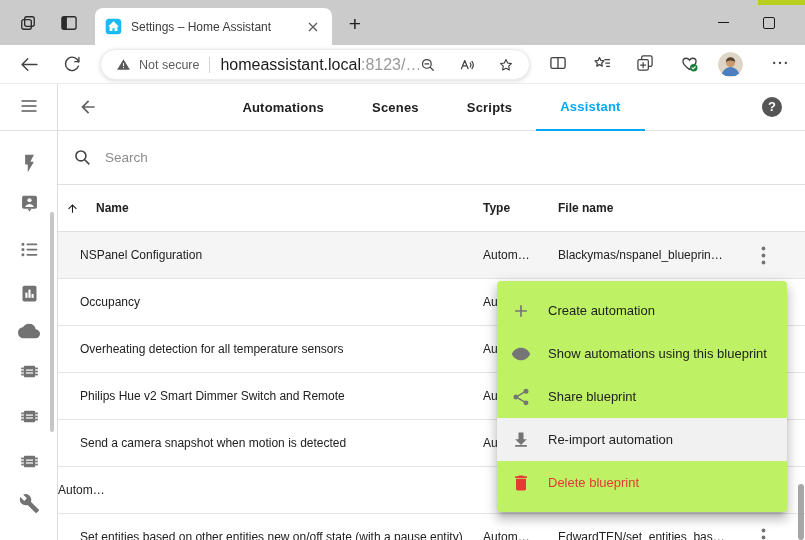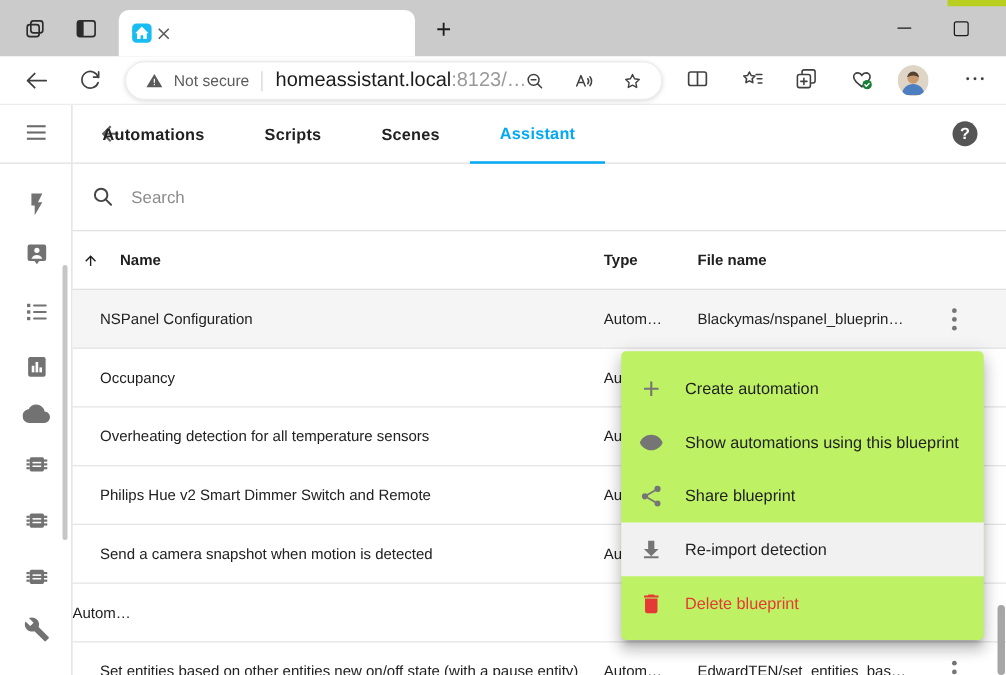--- a/index.html
+++ b/index.html
@@ -47,21 +47,21 @@
 
   .sidebar{position:absolute;left:0;top:0;bottom:0;width:57px;border-right:1px solid #dedede;box-sizing:content-box;background:#fff;}
   .sb-btn{position:absolute;left:17px;width:24px;height:24px;display:flex;align-items:center;justify-content:center;}
   .sb-div{position:absolute;left:0;right:0;top:46px;height:1px;background:#e0e0e0;}
   .sb-thumb{position:absolute;left:50px;top:128px;width:4px;height:220px;background:#c6c6c6;border-radius:2px;}
 
   .main{position:absolute;left:58px;top:0;right:0;bottom:0;}
 
   .ha-header{position:relative;height:47px;border-bottom:1px solid #e0e0e0;box-sizing:border-box;}
   .ha-back{position:absolute;left:20px;top:13px;}
-  .ha-tabs{position:absolute;left:0;right:0;top:0;height:47px;display:flex;justify-content:flex-start;}
+  .ha-tabs{position:absolute;left:0;right:0;top:0;height:47px;display:flex;justify-content:center;}
   .ha-tab{height:47px;display:flex;align-items:center;padding:0 24px;font-size:13px;font-weight:bold;color:#212121;box-sizing:border-box;letter-spacing:.2px;}
   .ha-tab.active{color:#03a9f4;border-bottom:2px solid #03a9f4;}
   .help-btn{position:absolute;right:23px;top:13px;width:20px;height:20px;border-radius:50%;background:#555555;color:#ffffff;font-size:13px;font-weight:bold;text-align:center;line-height:20px;}
 
   .search-row{height:54px;border-bottom:1px solid #e0e0e0;box-sizing:border-box;display:flex;align-items:center;padding-left:15px;}
   .search-input{border:none;outline:none;margin-left:11px;font-size:13.5px;color:#737373;width:400px;background:transparent;}
   .search-input::placeholder{color:#8c8c8c;opacity:1;}
 
   .grid{display:grid;grid-template-columns:425px 75px 199px 1fr;align-items:center;}
   .thead{height:47px;border-bottom:1px solid #e0e0e0;box-sizing:border-box;font-size:12px;font-weight:bold;color:#202020;}
@@ -101,20 +101,21 @@
       </svg>
     </button>
 
     <div class="tab">
       <span>
         <svg width="17" height="17" viewBox="0 0 24 24">
           <rect x="1" y="1" width="22" height="22" rx="5" fill="#18bcf2"></rect>
           <path d="M12 4.5 4.5 12h2v6.5h4v-4h3v4h4V12h2z" fill="#ffffff"></path>
         </svg>
       </span>
+      <span class="tab-title">Settings – Home Assistant</span>
       <span class="tab-close">
         <svg width="10" height="10" viewBox="0 0 10 10" stroke="#5a5a5a" stroke-width="1.3">
             <path d="M1 1l8 8M9 1 1 9"></path>
           </svg>
       </span>
     </div>
 
     <button class="newtab">+</button>
 
     <div class="wincontrols">
@@ -314,22 +315,22 @@
     <main class="main">
 
       <div class="ha-header">
         <button class="ha-back">
           <svg width="20" height="20" viewBox="0 0 24 24" fill="#616161">
               <path d="M20 11H7.83l5.59-5.59L12 4l-8 8 8 8 1.41-1.41L7.83 13H20v-2z"></path>
             </svg>
         </button>
         <nav class="ha-tabs">
           <div class="ha-tab">Automations</div>
+          <div class="ha-tab">Scenes</div>
           <div class="ha-tab">Scripts</div>
-          <div class="ha-tab">Scenes</div>
           <div class="ha-tab active">Assistant</div>
         </nav>
         <button class="help-btn">?</button>
       </div>
 
       <div class="search-row">
         <span>
           <svg width="19" height="19" viewBox="0 0 24 24" fill="none" stroke="#454545" stroke-width="2" stroke-linecap="round">
             <circle cx="10" cy="10" r="6.3"></circle>
               <path d="M14.8 14.8 20 20"></path>
@@ -430,21 +431,21 @@
               </svg>
           </span>
           <span>Share blueprint</span>
         </div>
         <div class="mi hl">
           <span>
             <svg width="20" height="20" viewBox="0 0 24 24" fill="#757575">
                 <path d="M5 20h14v-2H5v2zm14-9h-4V3H9v8H5l7 7 7-7z"></path>
               </svg>
           </span>
-          <span>Re-import detection</span>
+          <span>Re-import automation</span>
         </div>
         <div class="mi danger">
           <span>
             <svg width="20" height="20" viewBox="0 0 24 24" fill="#e53935">
                 <path d="M19 4h-3.5l-1-1h-5l-1 1H5v2h14V4zM6 19c0 1.1.9 2 2 2h8c1.1 0 2-.9 2-2V7H6v12z"></path>
               </svg>
           </span>
           <span>Delete blueprint</span>
         </div>
       </div>

